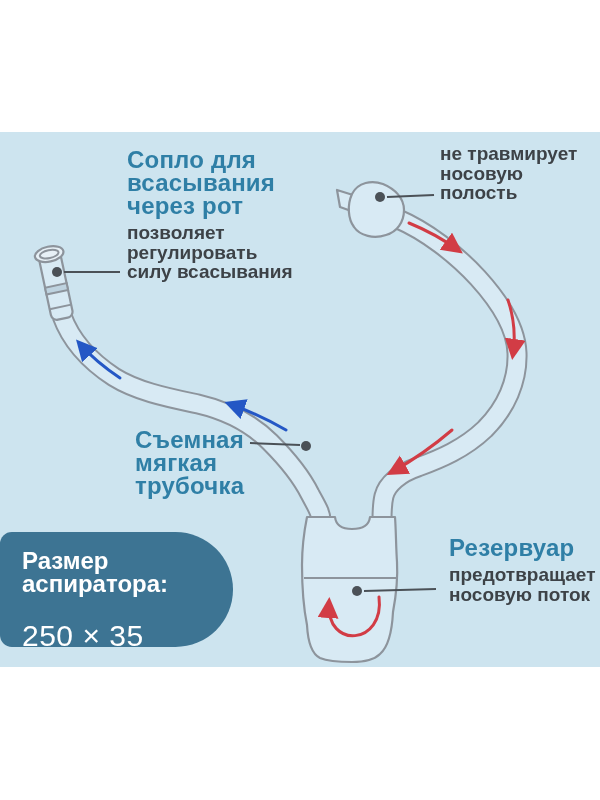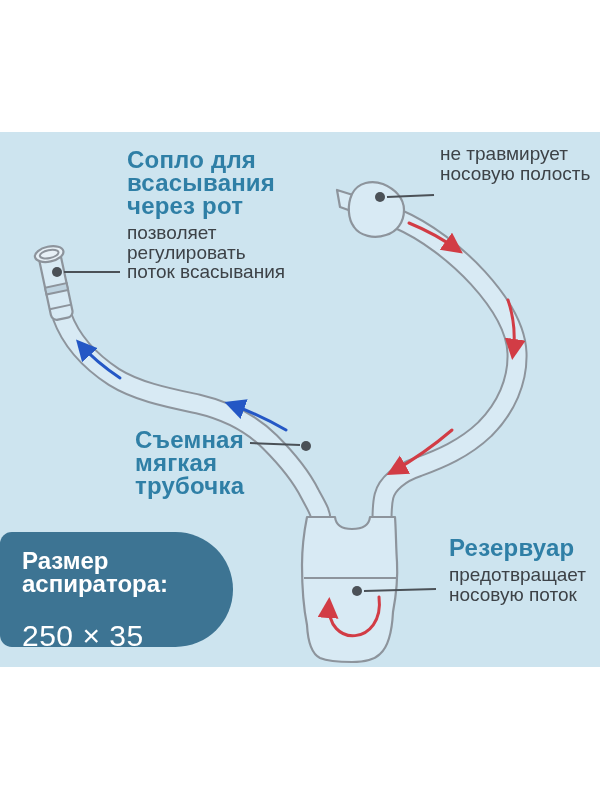--- a/index.html
+++ b/index.html
@@ -9,21 +9,21 @@
     --device-fill:#d8eaf4; --band-fill:#bed3e0; --lip-fill:#e7f0f6;
   }
   html,body{margin:0;padding:0;background:#fff;}
   .page{position:relative;width:600px;height:800px;background:#fff;overflow:hidden;
         font-family:"Liberation Sans", sans-serif;}
   .panel{position:absolute;left:0;top:132px;width:600px;height:535px;background:var(--panel-bg);}
   .art{position:absolute;left:0;top:0;}
   .label{position:absolute;}
   .label h2{margin:0;font-size:24px;line-height:23px;font-weight:700;color:var(--accent);
             white-space:pre-line;letter-spacing:.2px;}
-  .label p{margin:6px 0 0;font-size:19px;line-height:19.5px;font-weight:400;
+  .label p{margin:6px 0 0;font-size:19px;line-height:19.5px;font-weight:700;
            color:var(--body-text);white-space:pre-line;}
   .label-nozzle{left:127px;top:16px;}
   .label-tip{left:440px;top:6px;}
   .label-tube{left:135px;top:296px;}
   .label-reservoir{left:440px;top:404px;margin-left:9px;}
   .badge{position:absolute;left:0;top:400px;width:233px;height:115px;box-sizing:border-box;
          background:var(--badge-bg);border-radius:12px 58px 58px 12px;padding:17px 0 16px 22px;}
   .badge-title{font-size:24px;line-height:23px;font-weight:700;color:var(--badge-text);white-space:pre-line;}
   .badge-value{margin-top:24px;font-size:30px;font-weight:400;color:var(--badge-text);letter-spacing:.5px;}
   
@@ -101,21 +101,21 @@
         <circle class="dot" cx="357" cy="459" r="5"></circle>
       </g>
     </svg>
 
     <div class="label label-nozzle">
       <h2>Сопло для
 всасывания
 через рот</h2>
       <p>позволяет
 регулировать
-поток всасывания</p>
+силу всасывания</p>
     </div>
 
     <div class="label label-tip">
       <p>не травмирует
 носовую полость</p>
     </div>
 
     <div class="label label-tube">
       <h2>Съемная
 мягкая

